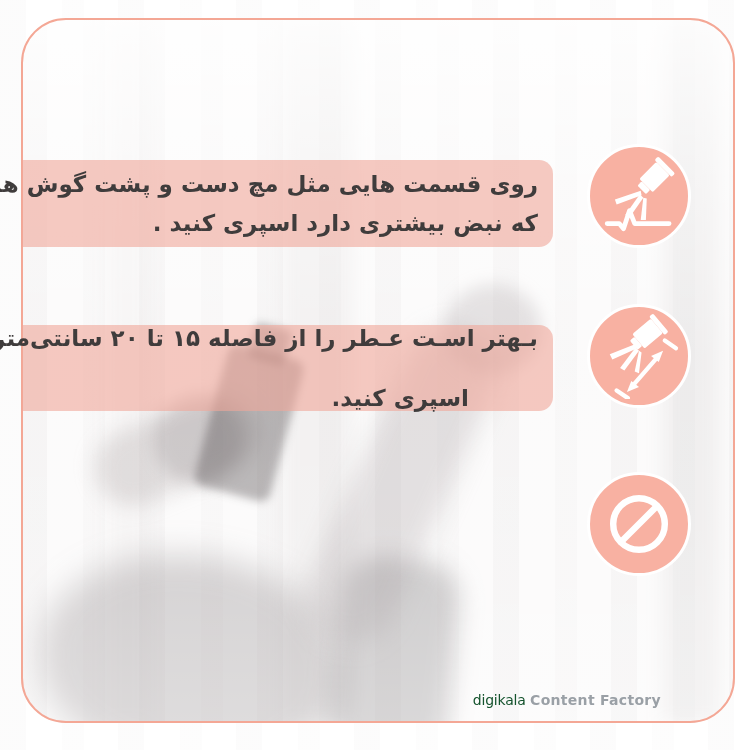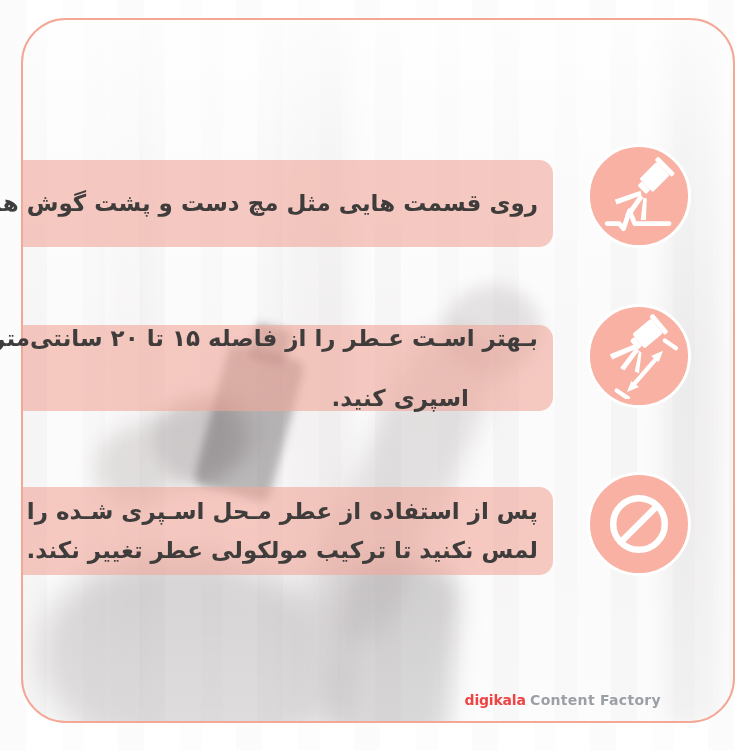--- a/index.html
+++ b/index.html
@@ -61,21 +61,21 @@
   .icon-circle{position:absolute;left:587px;width:98px;height:98px;border-radius:50%;
                background:#f8b1a2;border:3px solid #ffffff;z-index:10;
                display:flex;align-items:center;justify-content:center;}
   .icon-1{top:144px;} .icon-2{top:304px;} .icon-3{top:472px;}
   .icon-circle svg{width:86px;height:86px;display:block;}
   .w-stroke{stroke:#ffffff;fill:none;stroke-linecap:round;stroke-linejoin:round;}
   .w-fill{fill:#ffffff;stroke:none;}
 
   
   .footer{position:absolute;top:692px;right:89px;z-index:10;font-size:14px;white-space:nowrap;}
-  .brand{font-weight:700;color:#ef4444;letter-spacing:-0.2px;margin-left:10px;}
+  .brand{font-weight:400;color:#14532d;letter-spacing:-0.2px;margin-left:10px;}
   .suffix{font-weight:700;color:#9aa0a6;letter-spacing:0.3px;}
 </style>
 </head>
 <body>
 
 <div id="canvas">
 
   <div class="photo">
     <div class="curtains"></div>
     <div class="fold fold-a"></div>
@@ -89,20 +89,21 @@
     <div class="shape holding-hand"></div>
     <div class="shape bottle-body"></div>
     <div class="shape bottle-cap"></div>
     <div class="wash"></div>
   </div>
 
   <div class="frame"></div>
 
   <div class="tip-box tip-box-1">
     <div class="tip-line">روی قسمت هایی مثل مچ دست و پشت گوش ها</div>
+    <div class="tip-line">که نبض بیشتری دارد اسپری کنید .</div>
   </div>
   <div class="icon-circle icon-1">
     <svg viewBox="0 0 100 100" aria-hidden="true">
       <g transform="translate(68,28) rotate(-45)">
         <rect class="w-fill" x="-14" y="-11" width="28" height="22" rx="2"></rect>
         <rect class="w-fill" x="14" y="-14" width="6" height="28" rx="2"></rect>
         <rect class="w-fill" x="-21" y="-7" width="7" height="14" rx="1.5"></rect>
       </g>
       <polygon class="w-fill" points="52,44 22,54 24,60 53,49"></polygon>
       <polygon class="w-fill" points="51,48 34,72 39,75 55,52"></polygon>
@@ -126,24 +127,20 @@
       <polygon class="w-fill" points="46,40 28,64 33,67 50,44"></polygon>
       <polygon class="w-fill" points="50,44 45,68 50,70 53,46"></polygon>
       <line class="w-stroke" stroke-width="5" x1="44" y1="83" x2="70" y2="53"></line>
       <polygon class="w-fill" points="78,44 73,57 64,50"></polygon>
       <polygon class="w-fill" points="36,92 41,79 50,86"></polygon>
       <line class="w-stroke" stroke-width="5" x1="80" y1="32" x2="93" y2="41"></line>
       <line class="w-stroke" stroke-width="5" x1="24" y1="90" x2="37" y2="99"></line>
     </svg>
   </div>
 
-  <div class="tip-box tip-box-3">
-    <div class="tip-line">پس از استفاده از عطر مـحل اسـپری شـده را</div>
-    <div class="tip-line">لمس نکنید تا ترکیب مولکولی عطر تغییر نکند.</div>
-  </div>
   <div class="icon-circle icon-3">
     <svg viewBox="0 0 100 100" aria-hidden="true">
       <circle class="w-stroke" stroke-width="7.5" cx="50" cy="50" r="30"></circle>
       <line class="w-stroke" stroke-width="7.5" x1="29" y1="71" x2="71" y2="29"></line>
     </svg>
   </div>
 
   <div class="footer">
     <span class="brand">digikala</span>
     <span class="suffix">Content Factory</span>

